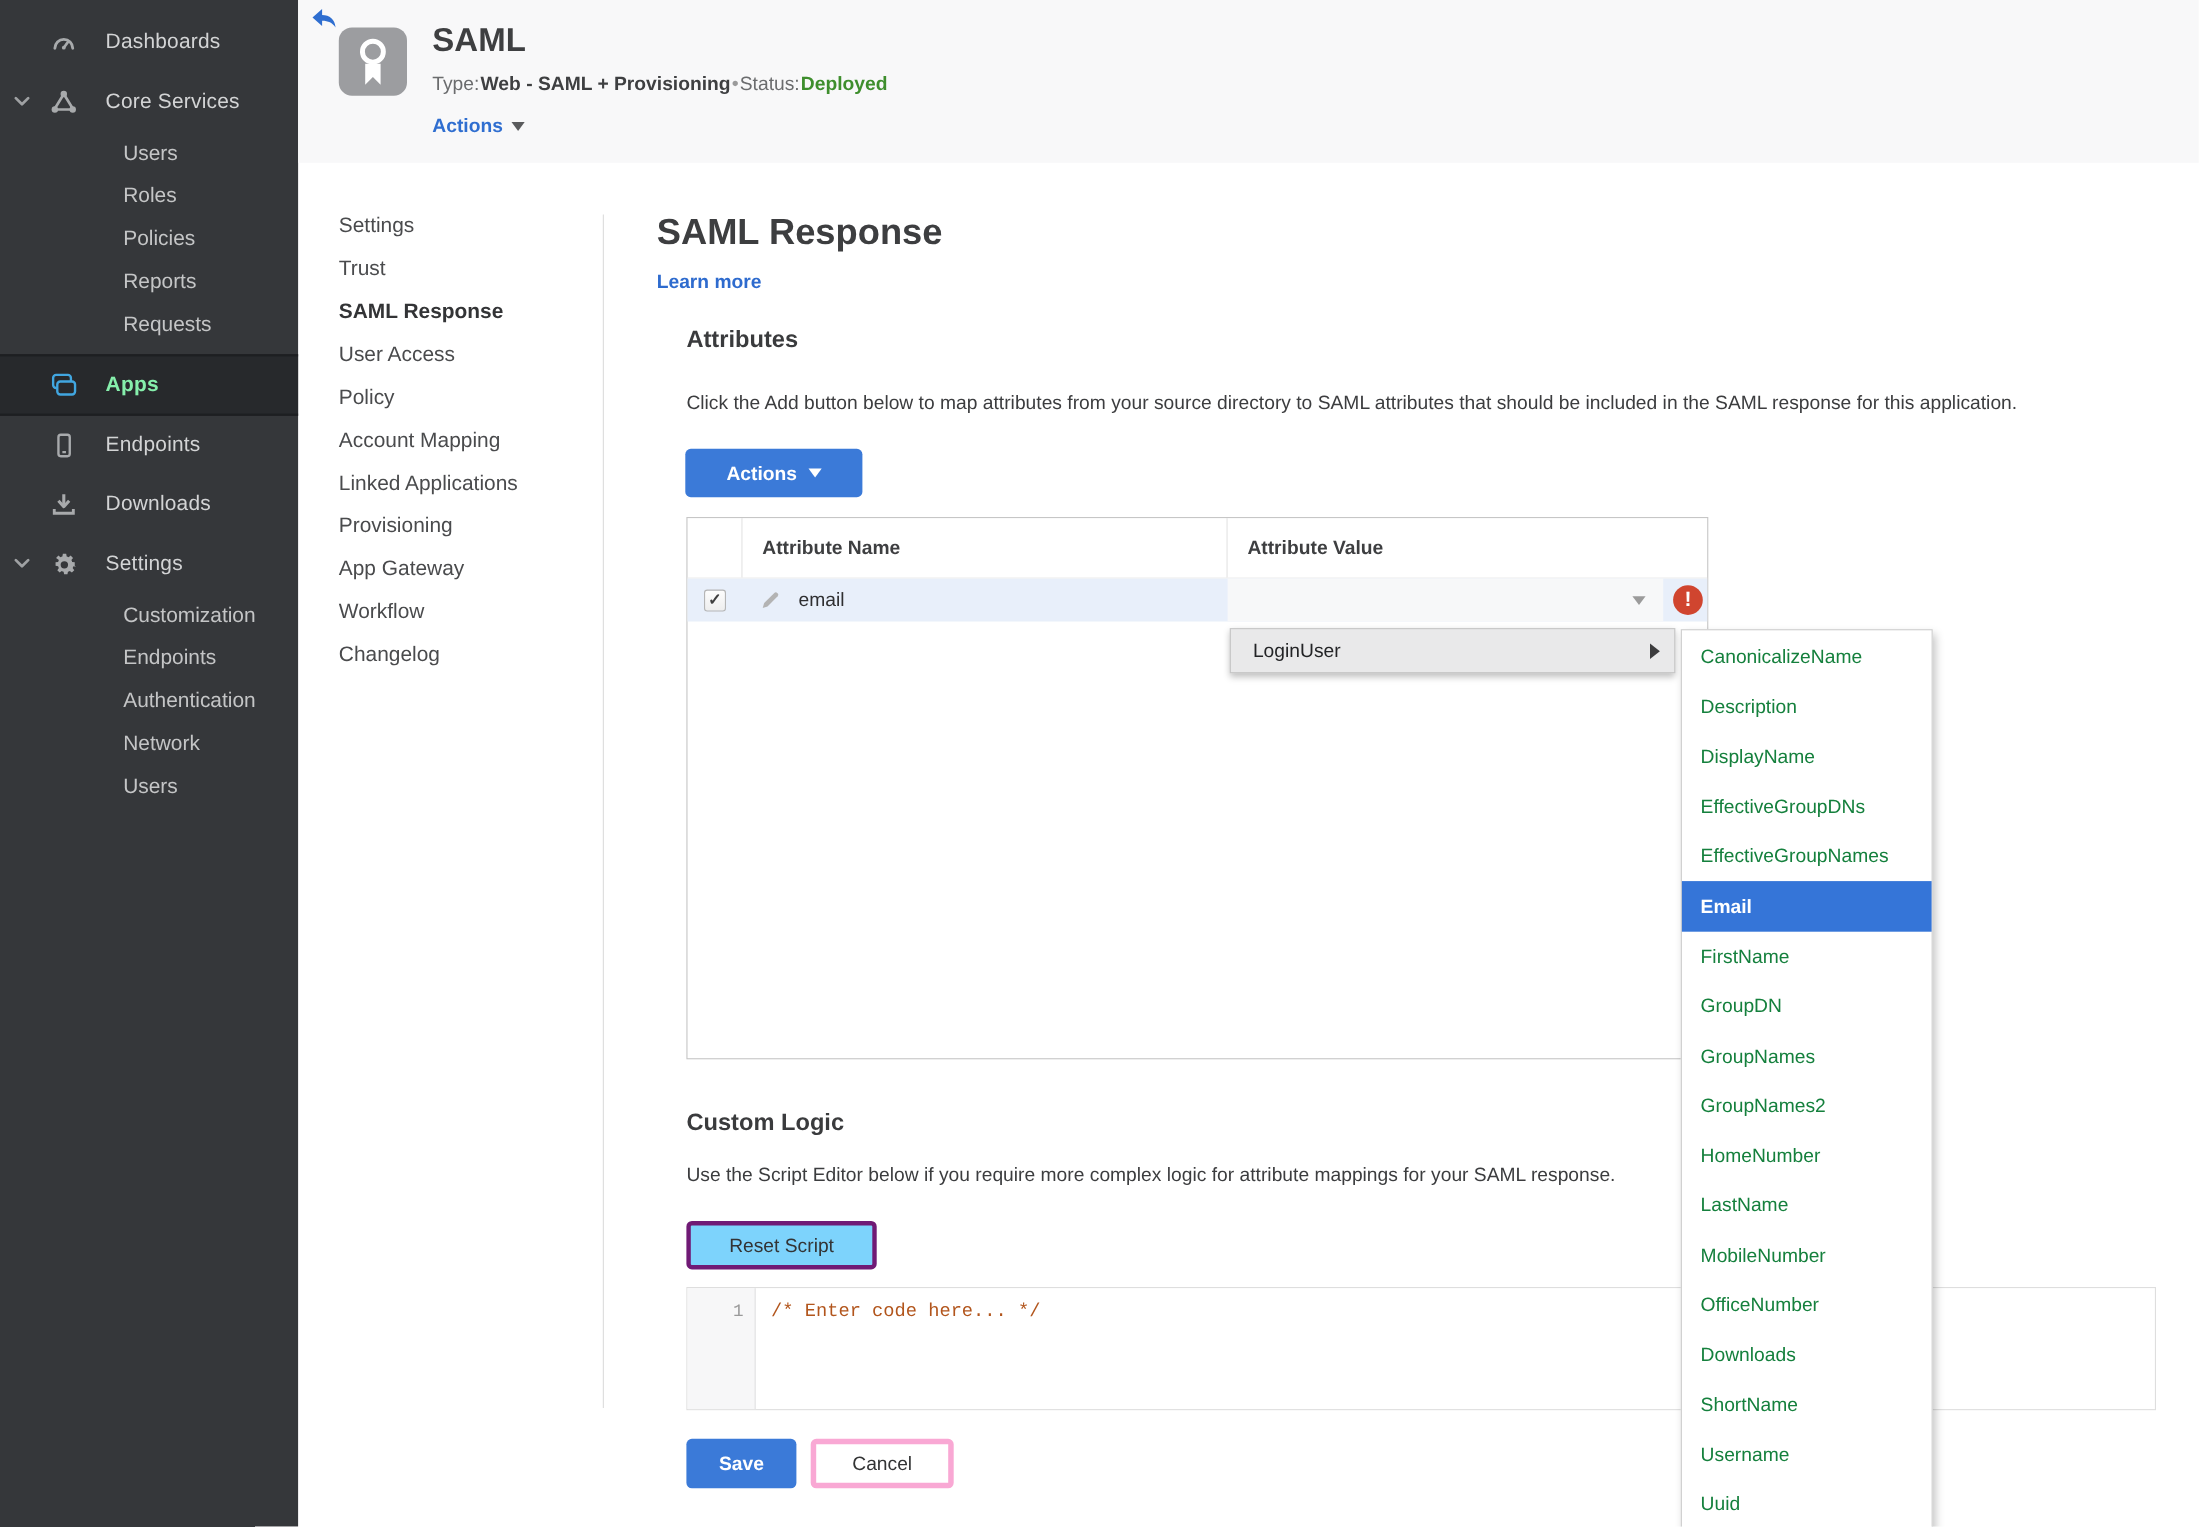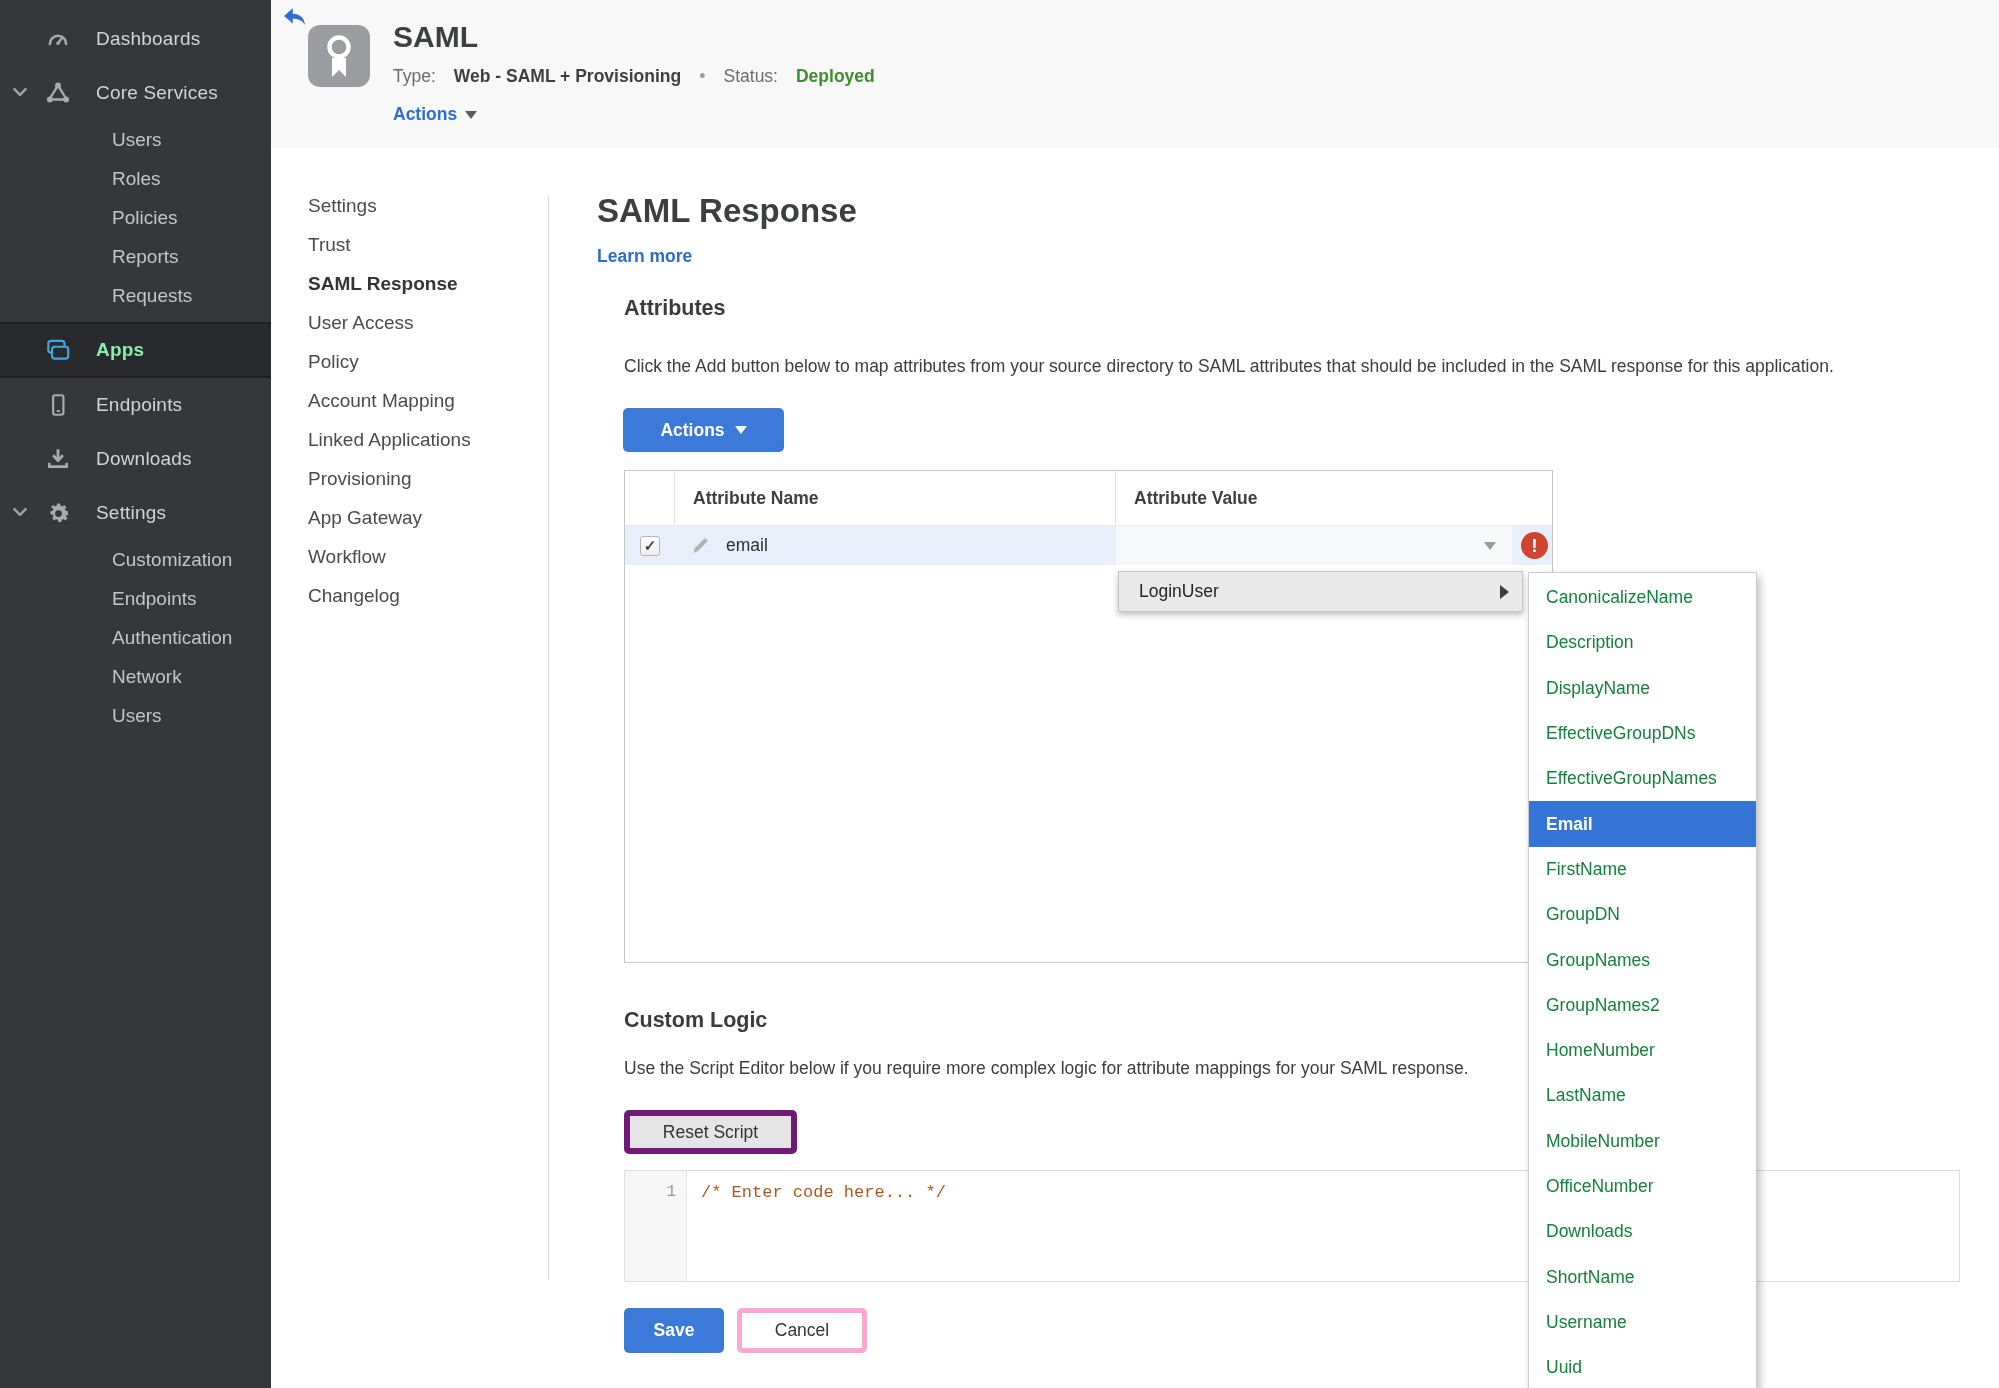--- a/index.html
+++ b/index.html
@@ -14,21 +14,21 @@
   .s-label{padding-left:96px;font-size:19px;color:#d3d4d5;letter-spacing:.2px;}
   .s-subrow{height:39px;display:flex;align-items:center;padding-left:112px;font-size:19px;color:#c4c5c6;cursor:pointer;}
   .s-row.apps{height:56px;margin-top:7px;background:#27292c;border-top:2px solid #1d1f21;border-bottom:2px solid #1d1f21;box-sizing:border-box;}
   .s-row.apps .s-label{color:#86efac;font-weight:bold;}
 
   
   .topbar{position:absolute;left:271px;top:0;width:1728px;height:148px;background:#f8f8f9;}
   .back-btn{position:absolute;left:12px;top:7px;width:24px;height:20px;cursor:pointer;}
   .app-badge{position:absolute;left:37px;top:25px;width:62px;height:62px;background:#9c9da0;border-radius:12px;display:flex;align-items:center;justify-content:center;}
   .app-title{position:absolute;left:122px;top:20px;font-size:30px;font-weight:bold;color:#3e3f41;}
-  .app-meta{position:absolute;left:122px;top:66px;font-size:17.5px;color:#6b6c6e;display:flex;gap:18px;}
+  .app-meta{position:absolute;left:122px;top:66px;font-size:17.5px;color:#6b6c6e;display:flex;gap:1px;}
   .app-meta .strong{color:#3e3f41;font-weight:bold;}
   .app-meta .green{color:#3e8e2d;font-weight:bold;}
   .app-meta .dot{color:#9b9b9b;font-size:18px;}
   .hdr-actions{position:absolute;left:122px;top:104px;display:flex;align-items:center;gap:8px;cursor:pointer;}
   .hdr-actions .lbl{color:#2f6ed0;font-weight:bold;font-size:17.5px;}
   .caret{width:0;height:0;border-left:6px solid transparent;border-right:6px solid transparent;border-top:8px solid #5a5b5d;}
 
   
   .subnav{position:absolute;left:271px;top:186px;width:276px;}
   .subnav-item{height:39px;display:flex;align-items:center;padding-left:37px;font-size:19px;color:#4a4b4d;cursor:pointer;}
@@ -74,21 +74,21 @@
   .ctx-menu .lbl{padding-left:20px;font-size:17.5px;color:#232426;}
   .ctx-arrow{position:absolute;right:13px;top:13px;width:0;height:0;border-top:7px solid transparent;border-bottom:7px solid transparent;border-left:9px solid #3c3c3e;}
   .submenu{position:absolute;left:1528px;top:572px;width:229px;height:820px;background:#fff;border:1px solid #cdcdcd;
            box-shadow:3px 4px 8px rgba(0,0,0,.25);z-index:30;padding-top:2px;box-sizing:border-box;}
   .submenu-item{height:45.3px;display:flex;align-items:center;padding-left:17px;font-size:17.5px;color:#15803d;cursor:pointer;}
   .submenu-item.selected{background:#3575d8;color:#fff;font-weight:bold;}
 
   
   .cl-heading{left:624px;top:1008px;}
   .cl-desc{position:absolute;left:624px;top:1058px;font-size:17.5px;color:#3c3d3f;}
-  .btn-plain{background:#e5e5e5;border:6px solid #701a75;border-radius:5px;font-size:17.5px;color:#333435;
+  .btn-plain{background:#7dd3fc;border:4px solid #701a75;border-radius:5px;font-size:17.5px;color:#333435;
              display:flex;align-items:center;justify-content:center;cursor:pointer;font-family:inherit;}
   .reset-btn{position:absolute;left:624px;top:1110px;width:173px;height:44px;}
   .preview-btn{position:absolute;left:810px;top:1110px;width:288px;height:44px;}
   .editor{position:absolute;left:624px;top:1170px;width:1336px;height:112px;border:1px solid #dedede;background:#fff;box-sizing:border-box;z-index:5;}
   .gutter{position:absolute;left:0;top:0;bottom:0;width:62px;background:#f7f7f8;border-right:1px solid #e2e2e2;box-sizing:border-box;
           text-align:right;padding:12px 10px 0 0;font-family:"Liberation Mono",monospace;font-size:16px;color:#9a9a9a;}
   .code-line{position:absolute;left:76px;top:12px;font-family:"Liberation Mono",monospace;font-size:17px;color:#b2551c;white-space:pre;cursor:text;}
   .save-btn{position:absolute;left:624px;top:1308px;width:100px;height:45px;}
   .cancel-btn{position:absolute;left:737px;top:1308px;width:130px;height:45px;background:#fff;border:5px solid #f9a8d4;text-align:right;}
 </style>

